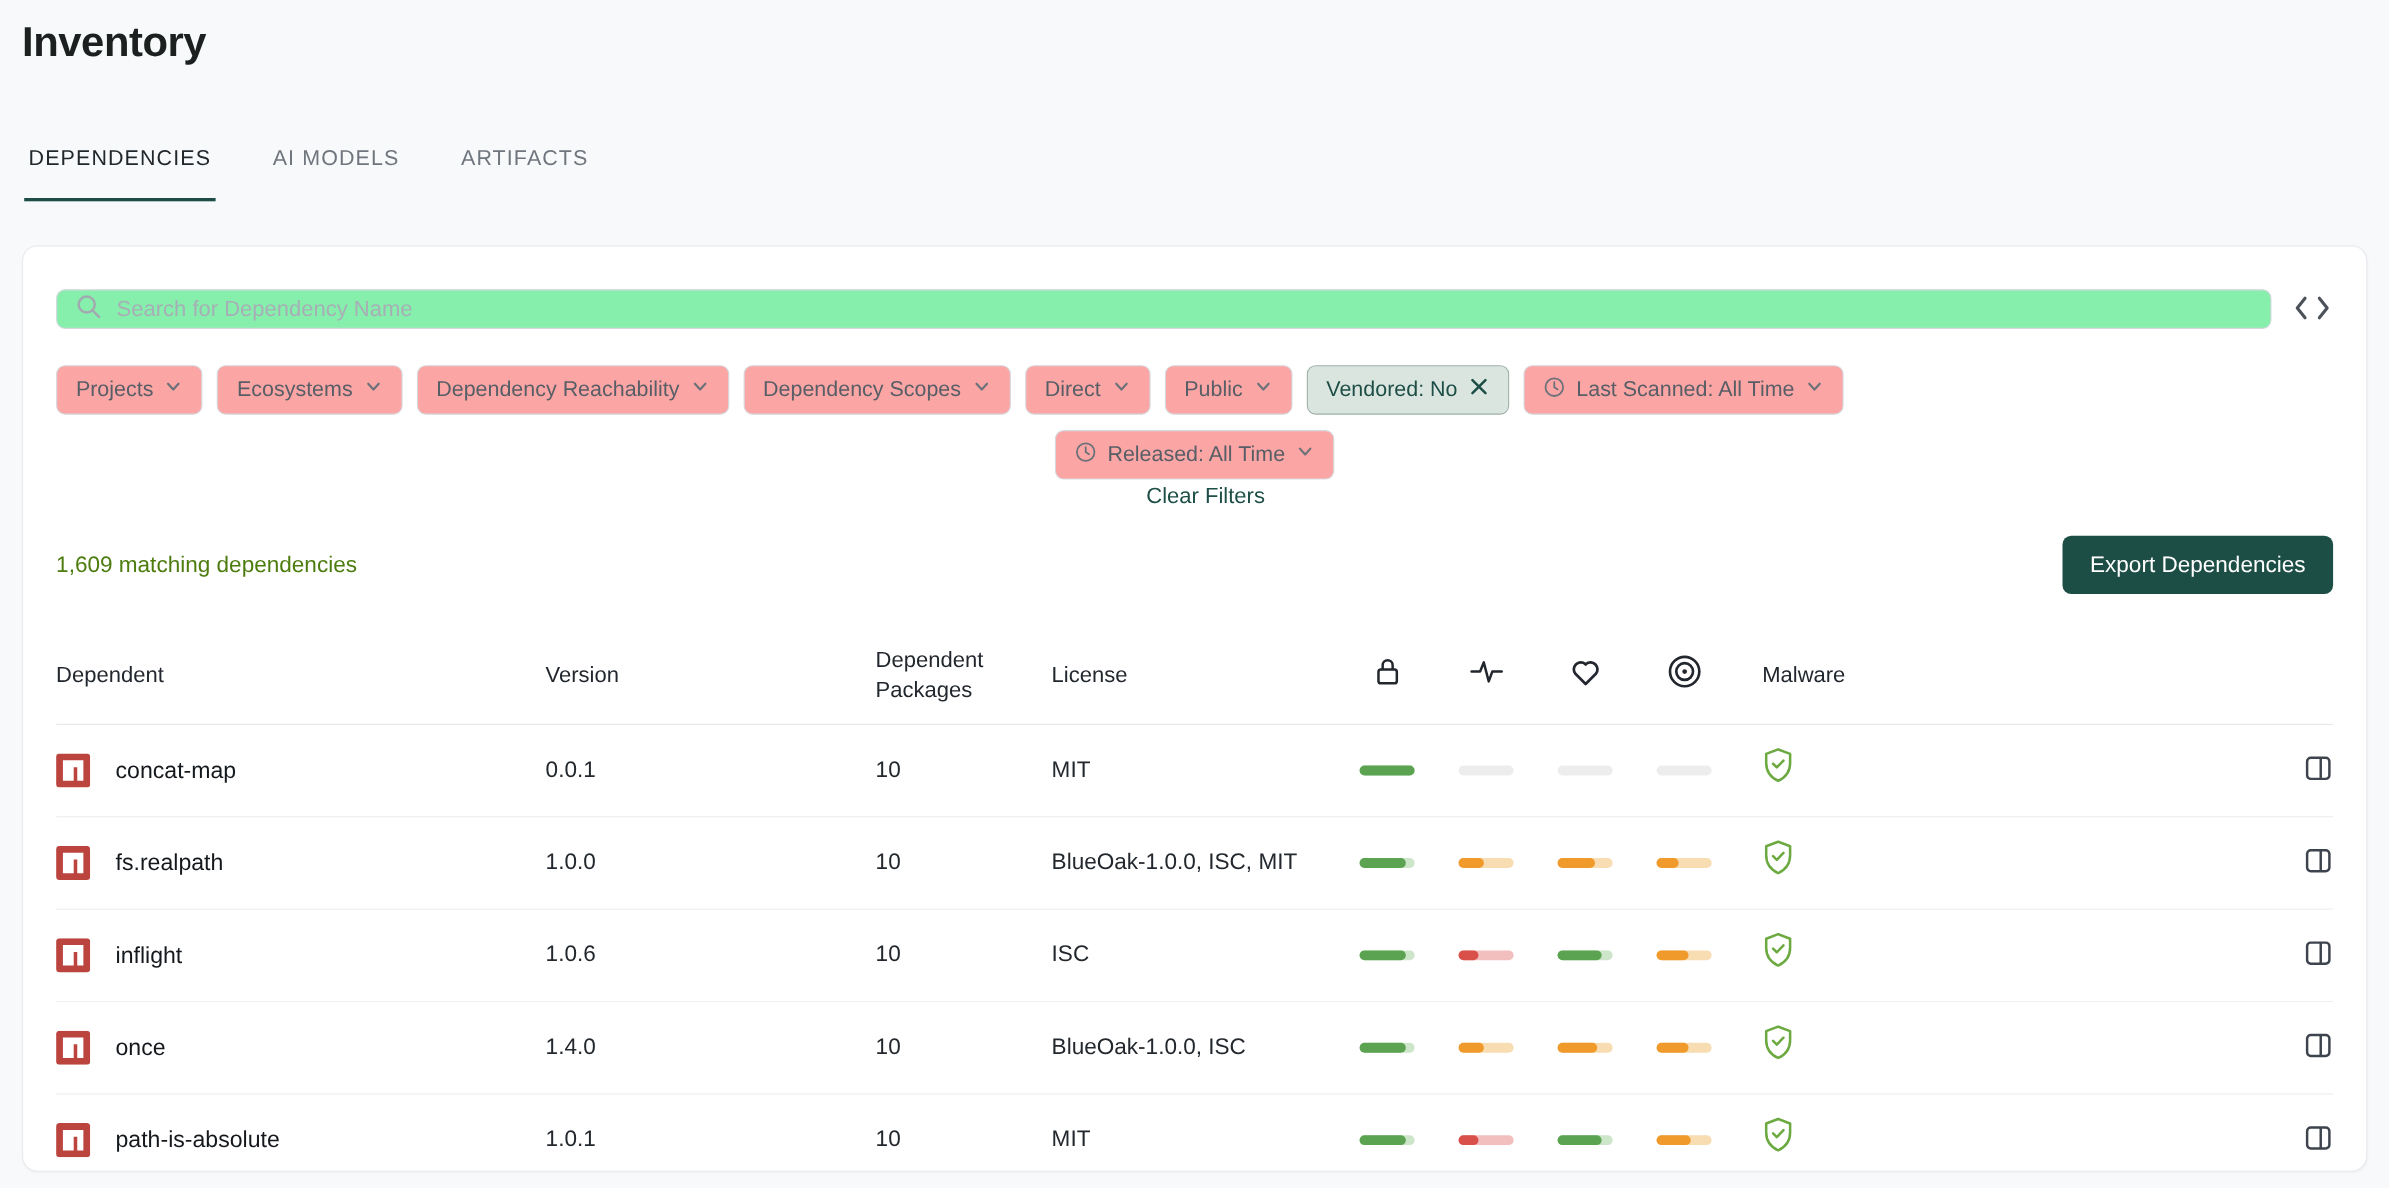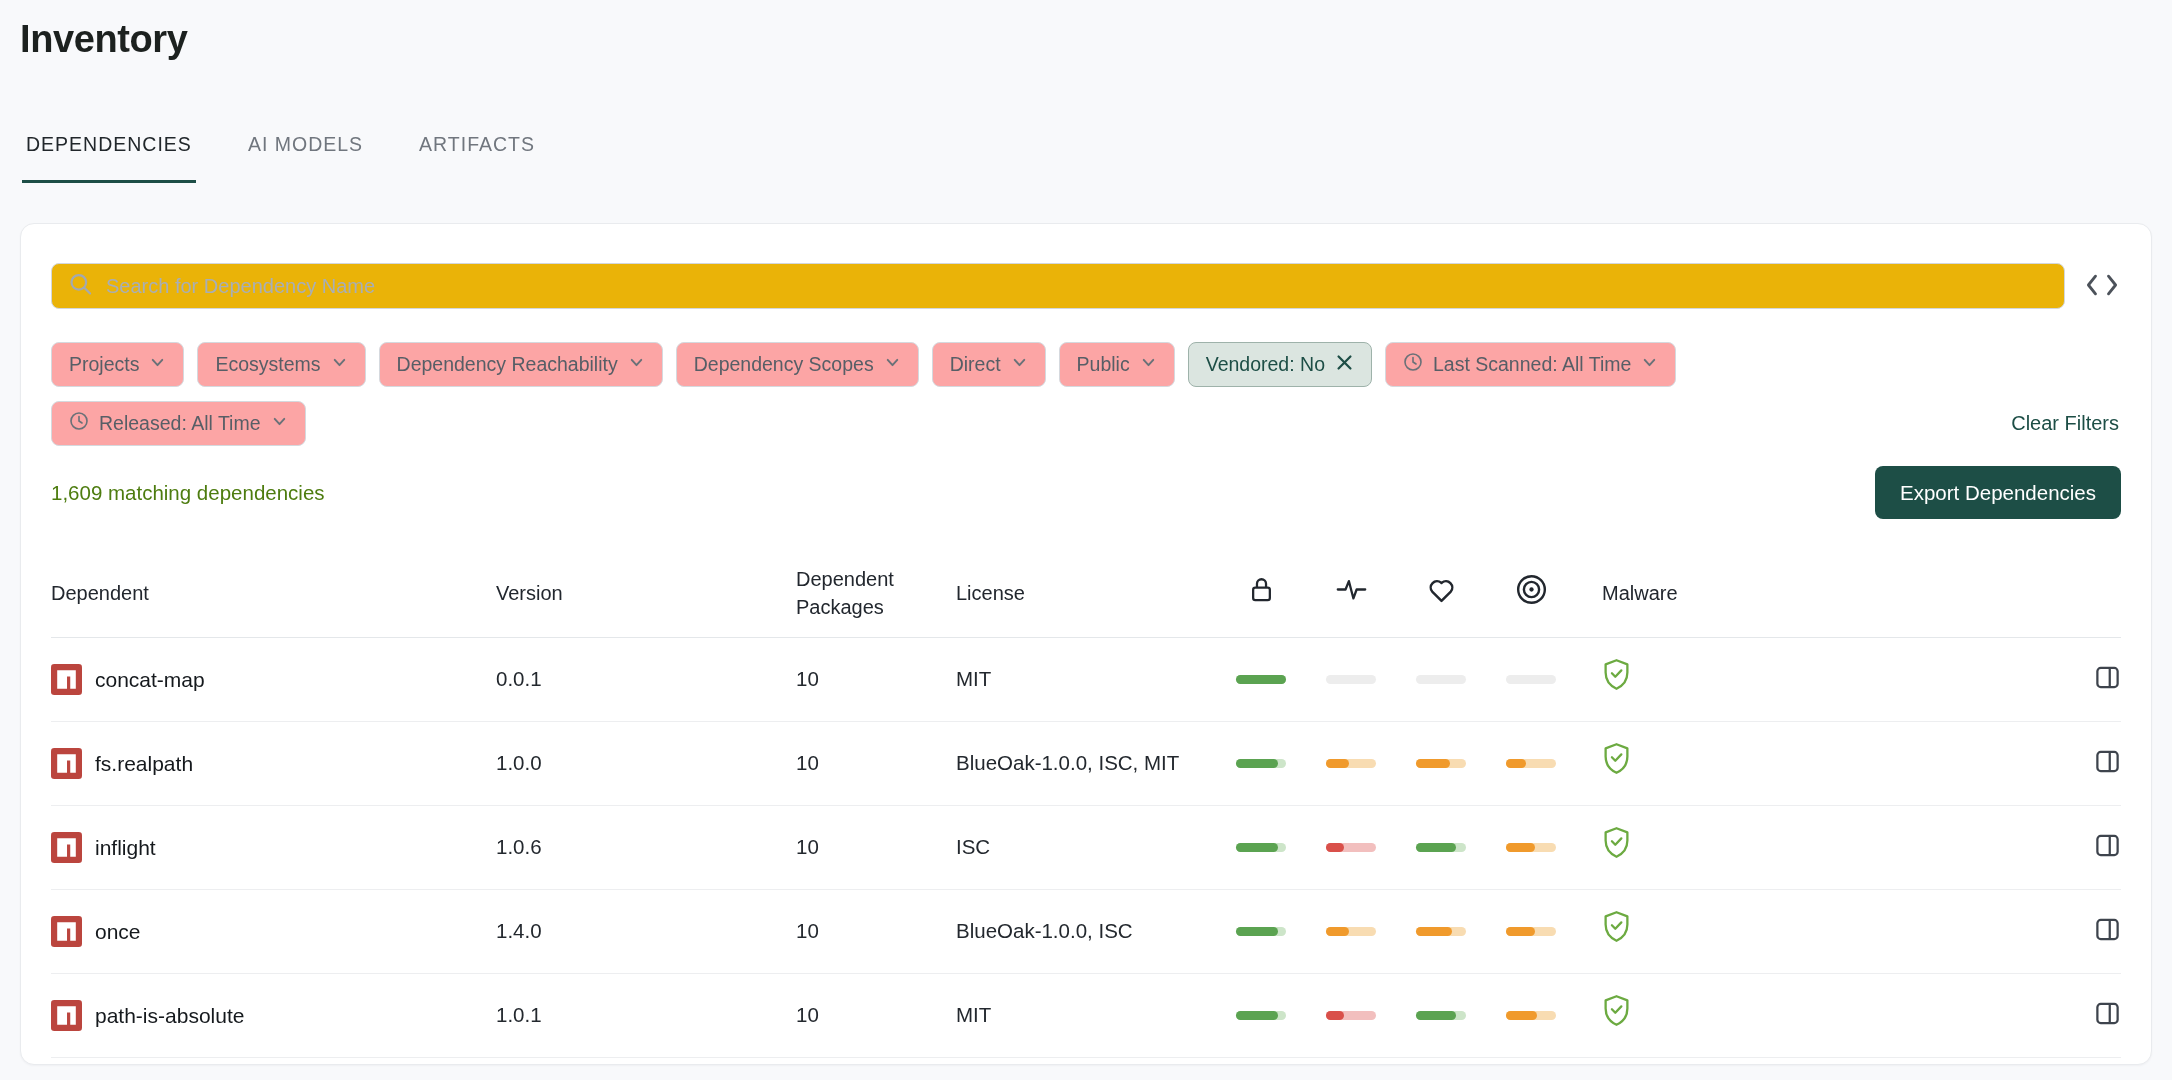--- a/index.html
+++ b/index.html
@@ -51,42 +51,42 @@
     box-shadow:0 1px 2px rgba(16,24,40,.04);
   }
 
   
   .search-row { display:flex; align-items:center; }
   .search-box { flex:1; position:relative; }
   .search-box .search-ic {
     position:absolute; left:16px; top:50%; transform:translateY(-50%);
   }
   .search-input {
-    width:100%; height:46px;
+    width:100%; height:36px;
     border:1.4px solid #d3d7dc;
     border-radius:8px;
     padding:0 16px 0 54px;
     font-family:inherit;
     font-size:20px;
     color:#343a40;
     outline:none;
-    background:#eab308;
+    background:#86efac;
   }
   .search-input::placeholder { color:#a8aeb6; }
   .code-btn {
     margin-left:18px;
     background:none; border:none; cursor:pointer;
     display:flex; align-items:center; justify-content:center;
     padding:2px;
   }
 
   
   .chip-rows { margin-top:33px; }
   .chip-row { display:flex; flex-wrap:wrap; gap:13px; align-items:center; }
-  .chip-row-2 { margin-top:14px; display:flex; justify-content:space-between; align-items:center; }
+  .chip-row-2 { margin-top:14px; display:flex; justify-content:space-between; align-items:center;flex-direction:column; }
   .chip {
     display:inline-flex; align-items:center; gap:10px;
     height:45px; padding:0 17px;
     background:#fca5a5;
     border:1.4px solid #d5d9de;
     border-radius:8px;
     font-family:inherit;
     font-size:19.5px;
     color:#575e66;
     cursor:pointer;
@@ -139,21 +139,21 @@
   .th-icon { display:flex; justify-content:center; padding-right:0; }
   .th-malware { padding-left:26px; }
 
   .trow {
     align-items:start;
     padding:26px 0;
     border-bottom:1px solid #edeef0;
     cursor:pointer;
   }
   .cell { padding-right:20px; font-size:20.5px; color:#23282e; line-height:30px; }
-  .name-cell { display:flex; align-items:center; gap:13px; }
+  .name-cell { display:flex; align-items:center; gap:23px; }
   .dep-name { font-size:21px; color:#15191d; }
   .npm-badge { display:flex; width:31px; height:31px; flex:0 0 31px; }
   .score-cell { display:flex; justify-content:center; align-items:center; height:30px; padding-right:0; }
   .malware-cell { padding-left:26px; height:30px; display:flex; align-items:center; }
   .action-cell { display:flex; justify-content:flex-end; padding-right:0; height:30px; align-items:center; }
   .panel-btn { background:none; border:none; cursor:pointer; display:flex; padding:0; }
 
   
   .bar { width:50px; height:9px; border-radius:5px; display:block; }
   .bar i { display:block; height:100%; border-radius:5px; }

